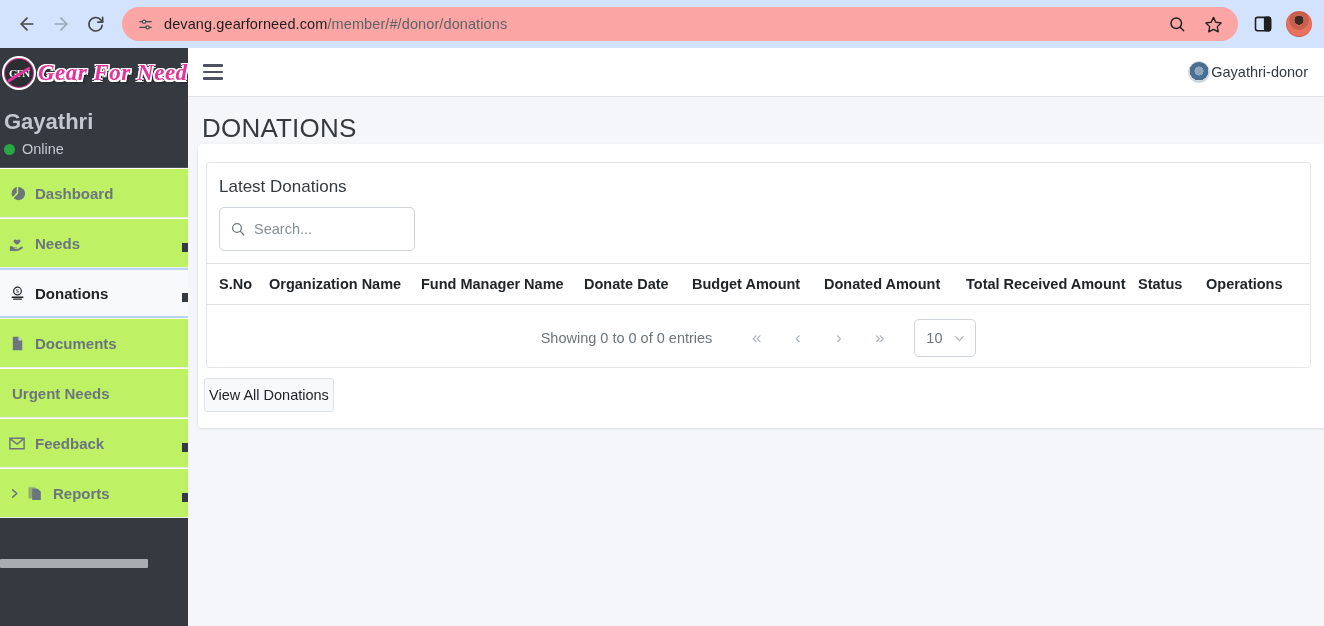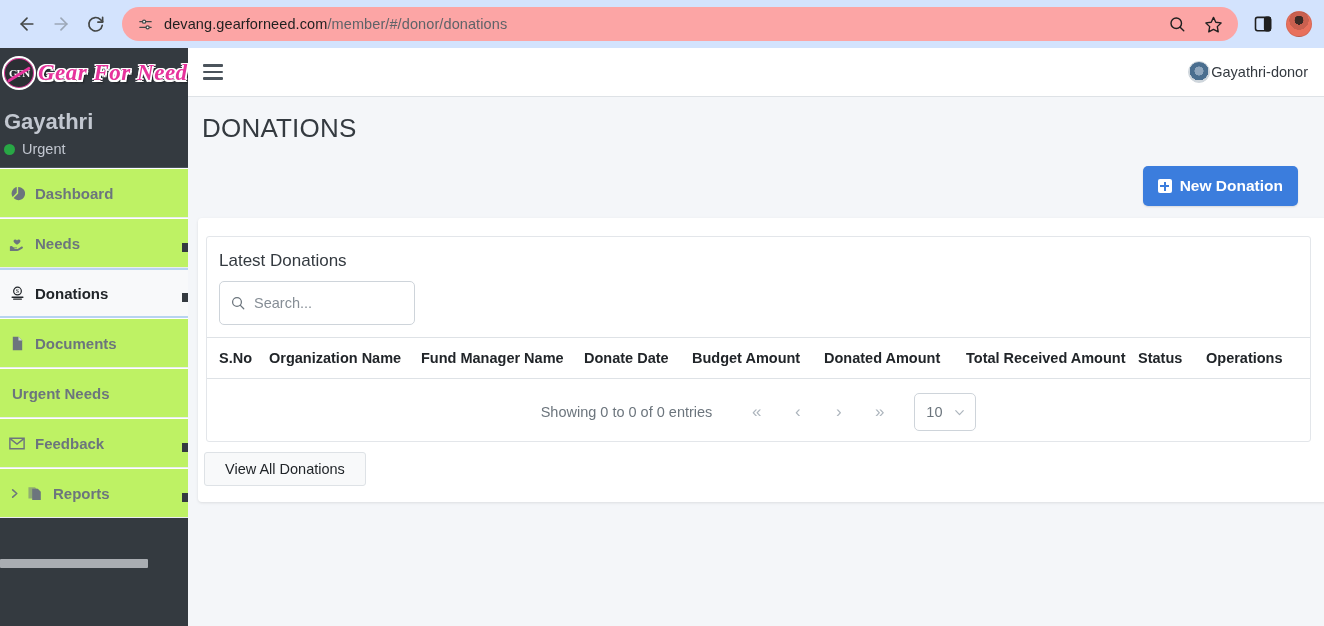--- a/index.html
+++ b/index.html
@@ -315,21 +315,21 @@
     cursor: pointer;
   }
   .page-size .chev { color: #adb5bd; display: flex; }
 
   .footer-btn-row { padding: 10px 0 0 6px; }
   .btn-light {
     background: #f8f9fa;
     border: 1px solid #dee2e6;
     color: #212529;
     font-size: 14.5px;
-    padding: 8px 20px;
+    padding: 8px 4px;
     border-radius: 3px;
     cursor: pointer;
     font-family: "Liberation Sans", sans-serif;
   }
 </style>
 </head>
 <body>
 
 <div class="browser-bar">
   <div class="nav-btn">
@@ -400,21 +400,21 @@
       <span class="brand-badge">
         <span class="gfn">GFN</span>
       </span>
       <span class="brand-text">Gear For Need</span>
     </div>
 
     <div class="user-panel">
       <div class="user-name">Gayathri</div>
       <div class="user-status">
         <span class="dot-online"></span>
-        <span>Urgent</span>
+        <span>Online</span>
       </div>
     </div>
 
     <nav class="nav-list">
 
       <div class="nav-item">
         <span class="ico">
           <svg width="15" height="15" viewBox="0 0 16 16" fill="currentColor">
               <path d="M7.2 1.1v6.2l-4.4 4.4A7 7 0 0 1 7.2 1.1z"></path>
               <path d="M8.7 1.1A7 7 0 1 1 3.9 12.8L8.7 8V1.1z"></path>
@@ -508,26 +508,20 @@
         <span class="topbar-user">Gayathri-donor</span>
       </div>
     </div>
 
     <div class="content-scroll">
 
       <div class="page-head">
         <h1 class="page-title">DONATIONS</h1>
       </div>
 
-      <div class="action-row">
-        <button class="btn-primary">
-          <span class="plus-box"></span>
-          <span>New Donation</span>
-        </button>
-      </div>
 
       <section class="outer-card">
         <div class="inner-card">
 
           <div class="card-title">Latest Donations</div>
 
           <div class="search-wrap">
             <div class="search-box">
               <span class="mag">
                 <svg width="16" height="16" viewBox="0 0 24 24" fill="none" stroke="currentColor" stroke-width="1.9" stroke-linecap="round">

